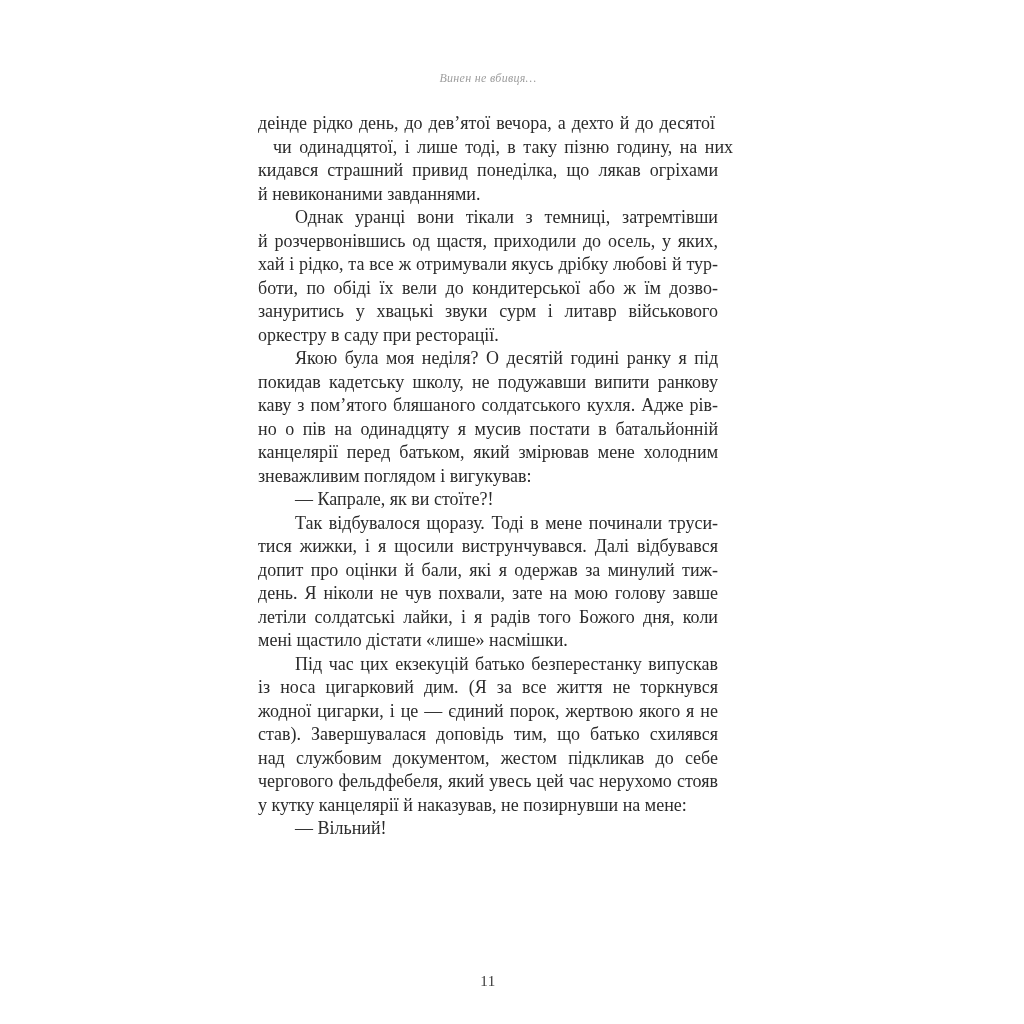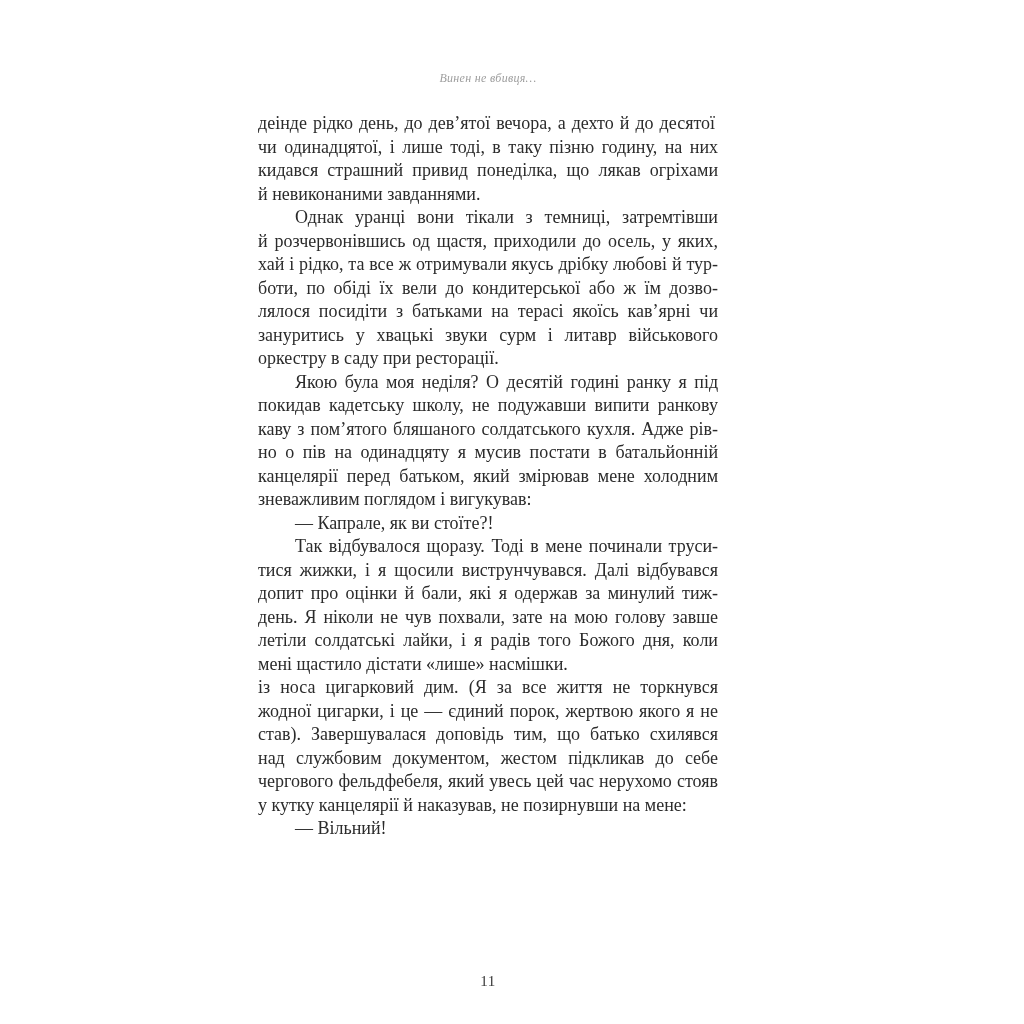--- a/index.html
+++ b/index.html
@@ -50,43 +50,43 @@
   }
 </style>
 </head>
 <body>
 
 <div class="book-page">
   <div class="running-header">Винен не вбивця…</div>
 
   <div class="text-block">
       <div class="line j"><span class="lt" style="word-spacing: 1.51px;">деінде рідко день, до дев’ятої вечора, а дехто й до десятої</span></div>
-      <div class="line j"><span class="lt" style="word-spacing: 2.97px;">чи одинадцятої, і лише тоді, в таку пізню годину, на них</span></div>
+      <div class="line j"><span class="lt" style="word-spacing: 2.97px; margin-left: 15px;">чи одинадцятої, і лише тоді, в таку пізню годину, на них</span></div>
       <div class="line j"><span class="lt" style="word-spacing: 4.68px;">кидався страшний привид понеділка, що лякав огріхами</span></div>
       <div class="line"><span class="lt">й невиконаними завданнями.</span></div>
       <div class="line indent j"><span class="lt" style="word-spacing: 7.33px;">Однак уранці вони тікали з темниці, затремтівши</span></div>
       <div class="line j"><span class="lt" style="word-spacing: 2.29px;">й розчервонівшись од щастя, приходили до осель, у яких,</span></div>
       <div class="line j"><span class="lt" style="word-spacing: 0.32px;">хай і рідко, та все ж отримували якусь дрібку любові й тур-</span></div>
       <div class="line j"><span class="lt" style="word-spacing: 4.02px;">боти, по обіді їх вели до кондитерської або ж їм дозво-</span></div>
-      <div class="line j"><span class="lt" style="word-spacing: 4.38px;">лялося посидіти з батьками на терасі якоїсь кав’ярні чи</span></div>
       <div class="line j"><span class="lt" style="word-spacing: 7.24px;">зануритись у хвацькі звуки сурм і литавр військового</span></div>
       <div class="line"><span class="lt">оркестру в саду при ресторації.</span></div>
       <div class="line indent j"><span class="lt" style="word-spacing: 3.01px;">Якою була моя неділя? О десятій годині ранку я під</span></div>
       <div class="line j"><span class="lt" style="word-spacing: 3.75px;">покидав кадетську школу, не подужавши випити ранкову</span></div>
       <div class="line j"><span class="lt" style="word-spacing: 1.51px;">каву з пом’ятого бляшаного солдатського кухля. Адже рів-</span></div>
       <div class="line j"><span class="lt" style="word-spacing: 4.05px;">но о пів на одинадцяту я мусив постати в батальйонній</span></div>
       <div class="line j"><span class="lt" style="word-spacing: 4.38px;">канцелярії перед батьком, який змірював мене холодним</span></div>
       <div class="line"><span class="lt">зневажливим поглядом і вигукував:</span></div>
       <div class="line indent"><span class="lt">— Капрале, як ви стоїте?!</span></div>
       <div class="line indent j"><span class="lt" style="word-spacing: 2.03px; margin-top: 30px;">Так відбувалося щоразу. Тоді в мене починали труси-</span></div>
       <div class="line j"><span class="lt" style="word-spacing: 3.43px;">тися жижки, і я щосили виструнчувався. Далі відбувався</span></div>
       <div class="line j"><span class="lt" style="word-spacing: 2.84px;">допит про оцінки й бали, які я одержав за минулий тиж-</span></div>
       <div class="line j"><span class="lt" style="word-spacing: 2.48px;">день. Я ніколи не чув похвали, зате на мою голову завше</span></div>
       <div class="line j"><span class="lt" style="word-spacing: 3.67px;">летіли солдатські лайки, і я радів того Божого дня, коли</span></div>
       <div class="line"><span class="lt">мені щастило дістати «лише» насмішки.</span></div>
+      <div class="line indent j"><span class="lt" style="word-spacing: 2.07px;">Під час цих екзекуцій батько безперестанку випускав</span></div>
       <div class="line j"><span class="lt" style="word-spacing: 5.6px;">із носа цигарковий дим. (Я за все життя не торкнувся</span></div>
       <div class="line j"><span class="lt" style="word-spacing: 1.47px;">жодної цигарки, і це — єдиний порок, жертвою якого я не</span></div>
       <div class="line j"><span class="lt" style="word-spacing: 5.54px;">став). Завершувалася доповідь тим, що батько схилявся</span></div>
       <div class="line j"><span class="lt" style="word-spacing: 6.72px;">над службовим документом, жестом підкликав до себе</span></div>
       <div class="line j"><span class="lt" style="word-spacing: 0.64px;">чергового фельдфебеля, який увесь цей час нерухомо стояв</span></div>
       <div class="line"><span class="lt">у кутку канцелярії й наказував, не позирнувши на мене:</span></div>
       <div class="line indent"><span class="lt">— Вільний!</span></div>
     </div>
 
   <div class="page-number">11</div>

